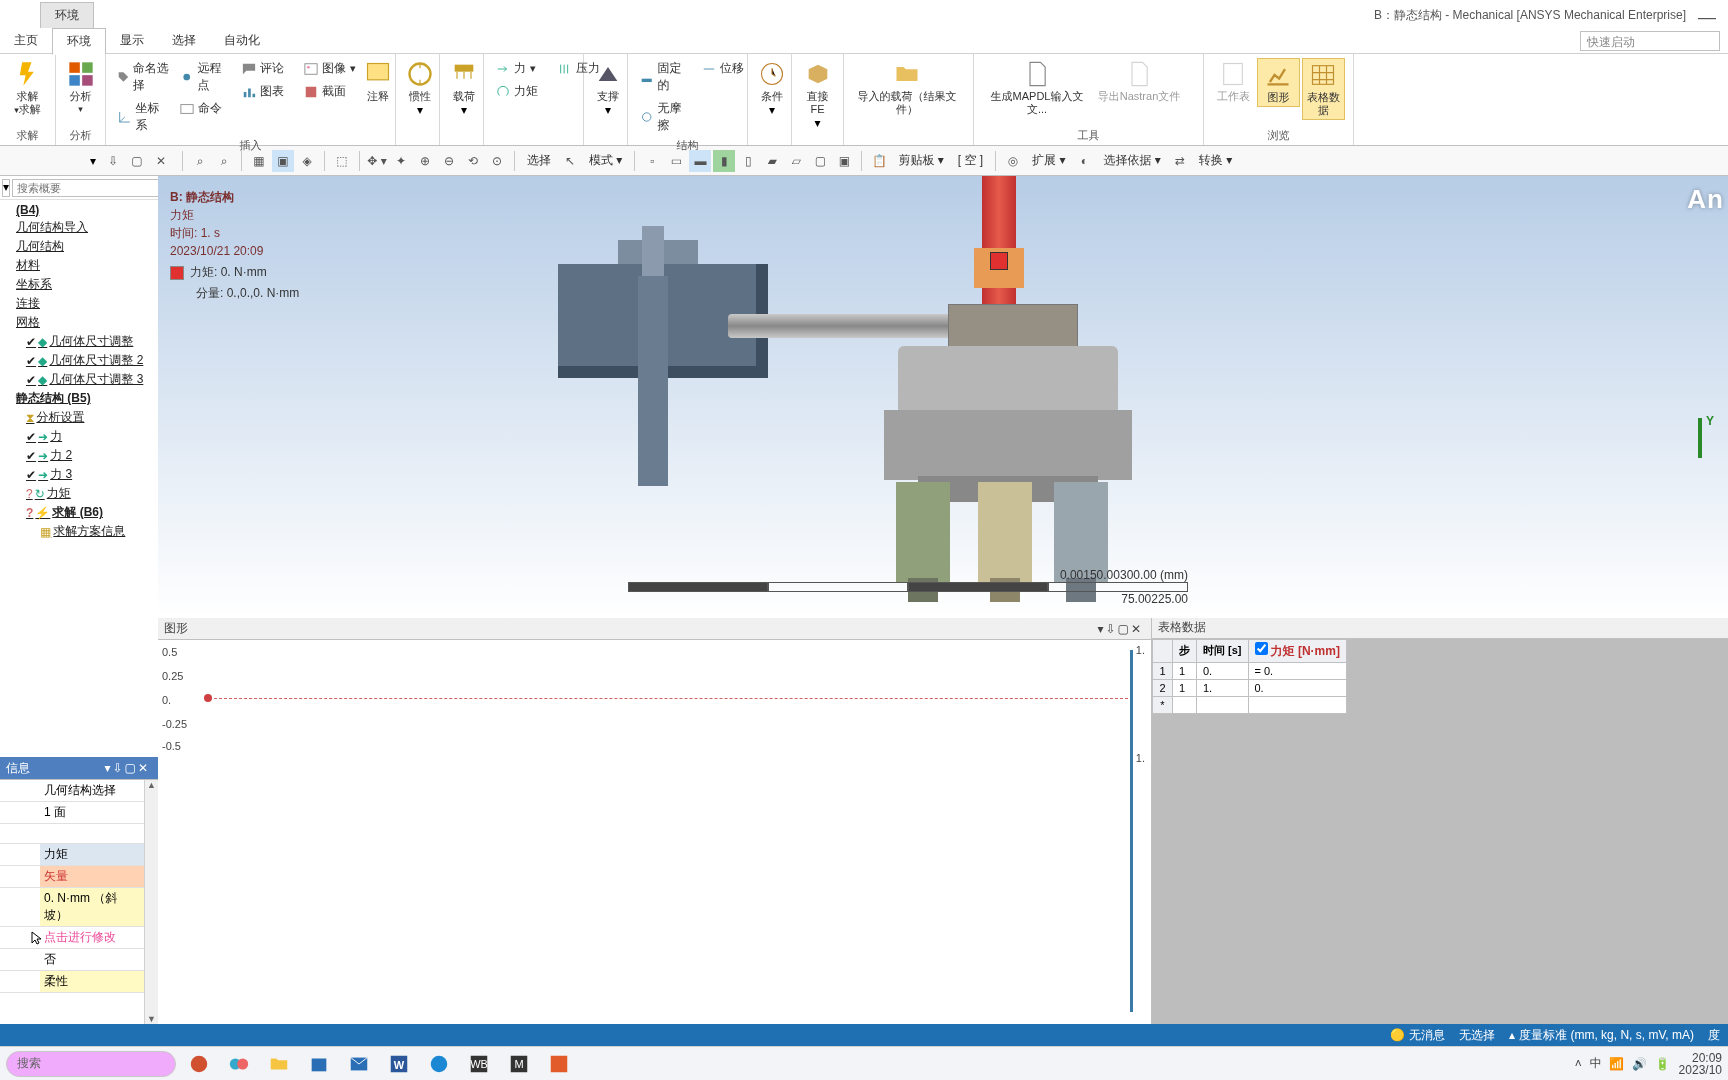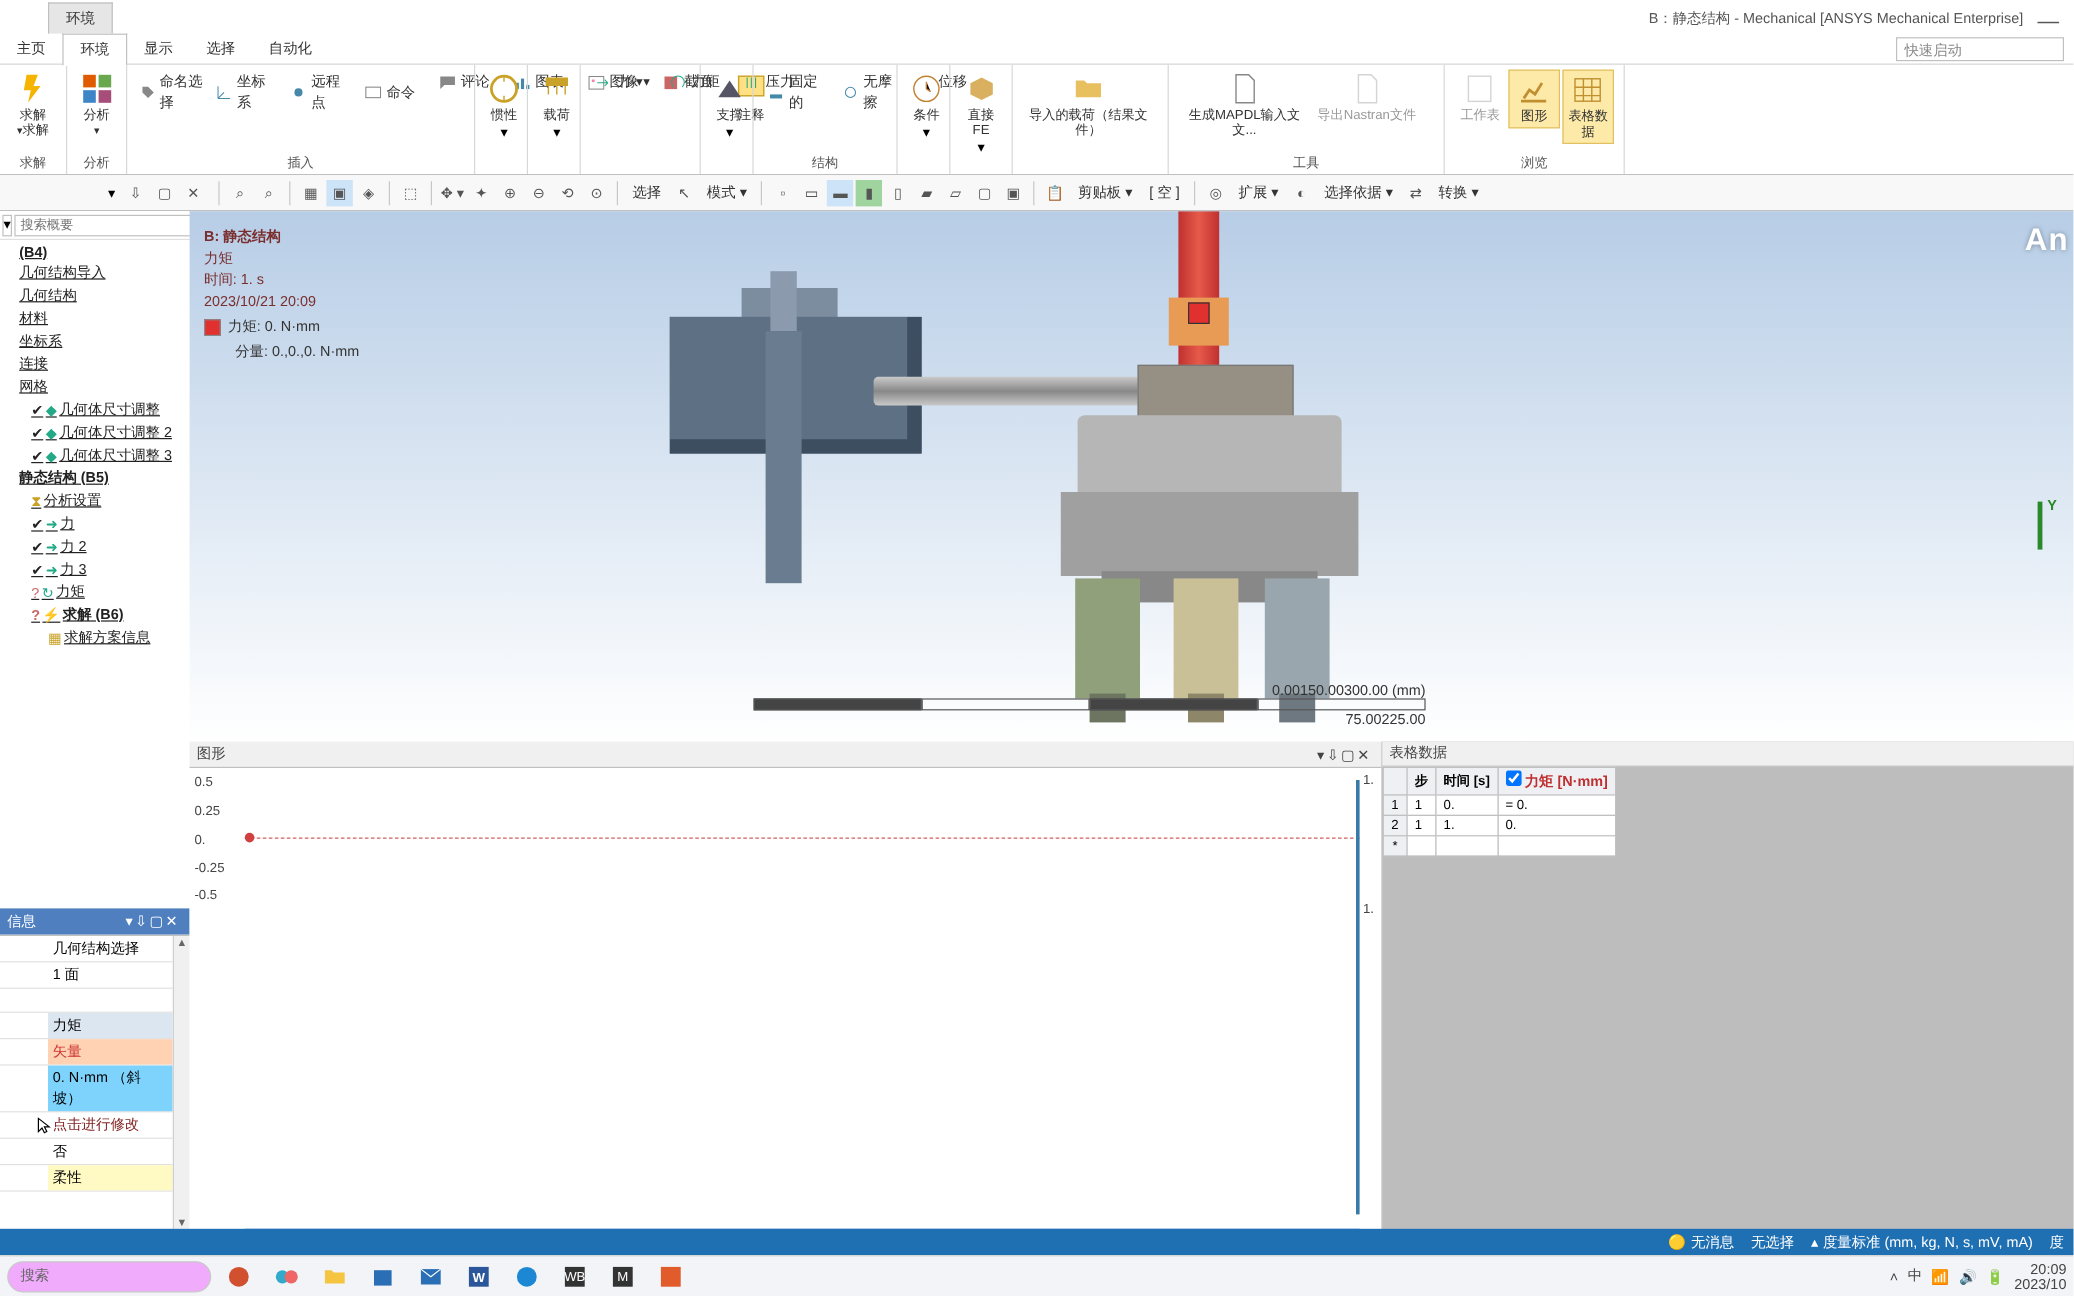--- a/index.html
+++ b/index.html
@@ -22,21 +22,21 @@
 
 .ribbon { height:92px; background:#fff; border-bottom:1px solid #c0c0c0; display:flex; }
 .rgroup { border-right:1px solid #d8d8d8; padding:4px 8px 2px; display:flex; flex-direction:column; }
 .rgroup .row { flex:1; display:flex; align-items:flex-start; gap:2px; }
 .rgroup .gname { text-align:center; color:#555; font-size:11px; padding-top:2px; }
 .bigbtn { display:flex; flex-direction:column; align-items:center; width:44px; padding:2px; cursor:pointer; }
 .bigbtn .ico { width:28px; height:28px; margin-bottom:2px; }
 .bigbtn span { font-size:11px; color:#333; text-align:center; line-height:13px; }
 .smallbtn { display:flex; align-items:center; gap:4px; padding:2px 4px; cursor:pointer; font-size:11px; color:#333; min-width:60px; }
 .smallbtn .ico { width:14px; height:14px; }
-.smallcol { display:flex; flex-direction:row; gap:2px; }
+.smallcol { display:flex; flex-direction:column; gap:2px; }
 .bigbtn.wide { width:90px; }
 .bigbtn.xwide { width:110px; }
 .ribbon .toggle-on { background:#fde9a8; border:1px solid #e0c060; }
 
 
 .quicktool { height:30px; border-bottom:1px solid #c0c0c0; display:flex; align-items:center; padding:0 4px; gap:2px; background:#f8f8f8; }
 .quicktool .sep { width:1px; height:20px; background:#c8c8c8; margin:0 4px; }
 .qtbtn { width:22px; height:22px; display:flex; align-items:center; justify-content:center; cursor:pointer; color:#555; }
 .qtlabel { padding:0 6px; color:#333; }
 
@@ -57,21 +57,21 @@
 .detailsttl { height:22px; background:#4f7fbf; color:#fff; display:flex; align-items:center; padding:0 6px; }
 .details { flex:0 0 245px; border-top:1px solid #c0c0c0; position:relative; background:#fff; }
 .details .grid { position:absolute; inset:0 14px 0 0; overflow:hidden; }
 .details .scroll { position:absolute; right:0; top:0; bottom:0; width:14px; background:#f0f0f0; border-left:1px solid #d0d0d0; }
 .details .scroll::before { content:"▲"; position:absolute; top:0; left:2px; font-size:9px; color:#666; }
 .details .scroll::after { content:"▼"; position:absolute; bottom:0; left:2px; font-size:9px; color:#666; }
 .drow { display:flex; border-bottom:1px solid #e0e0e0; min-height:20px; align-items:center; }
 .drow .k { width:10px; border-right:1px solid #e0e0e0; }
 .drow .v { flex:1; padding:2px 4px;margin-left:30px; }
 .drow.sect .v { background:#dce6f0; font-weight:500; }
-.drow.hl .v { background:#7dd3fc; }
+.drow.hl .v { background:#fef9c3; }
 .drow.y .v { background:#fff9c4; }
 .drow .v.red { color:#cc3333; background:#ffd2b3; }
 .statusline { height:22px; border-top:1px solid #c0c0c0; padding:2px 6px; color:#333; background:#f4f4f4; }
 
 
 .viewport { position:absolute; left:158px; top:176px; right:0; height:442px; background:linear-gradient(#b7cde6,#ffffff); overflow:hidden; }
 .viewport .info { position:absolute; left:12px; top:12px; color:#7a2e2e; font-size:12px; line-height:18px; }
 .viewport .legend { position:absolute; left:12px; top:88px; display:flex; flex-direction:column; gap:4px; font-size:12px; color:#333;text-align:right; }
 .viewport .legend .row { display:flex; align-items:center; gap:6px; }
 .viewport .swatch { width:14px; height:14px; background:#e03030; border:1px solid #888; }
@@ -548,21 +548,21 @@
       <div class="drow">
           <div class="k"></div>
           <div class="v red">矢量</div>
         </div>
       <div class="drow hl">
           <div class="k"></div>
           <div class="v">0. N·mm （斜坡）</div>
         </div>
       <div class="drow">
           <div class="k"></div>
-          <div class="v" style="color:#7f1d1d">点击进行修改</div>
+          <div class="v" style="color:#ec4899">点击进行修改</div>
         </div>
       <div class="drow">
           <div class="k"></div>
           <div class="v">否</div>
         </div>
       <div class="drow y">
           <div class="k"></div>
           <div class="v">柔性</div>
         </div>
       <div class="halo"></div>

